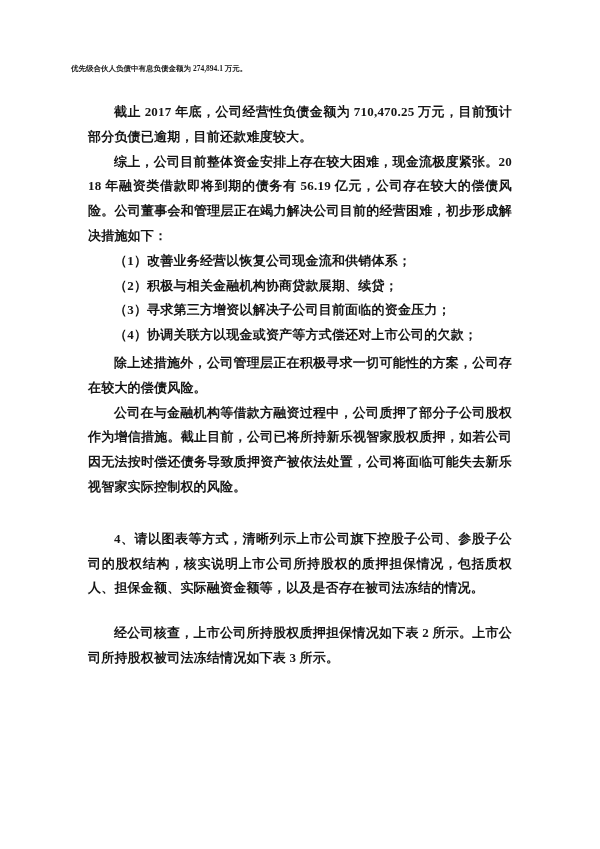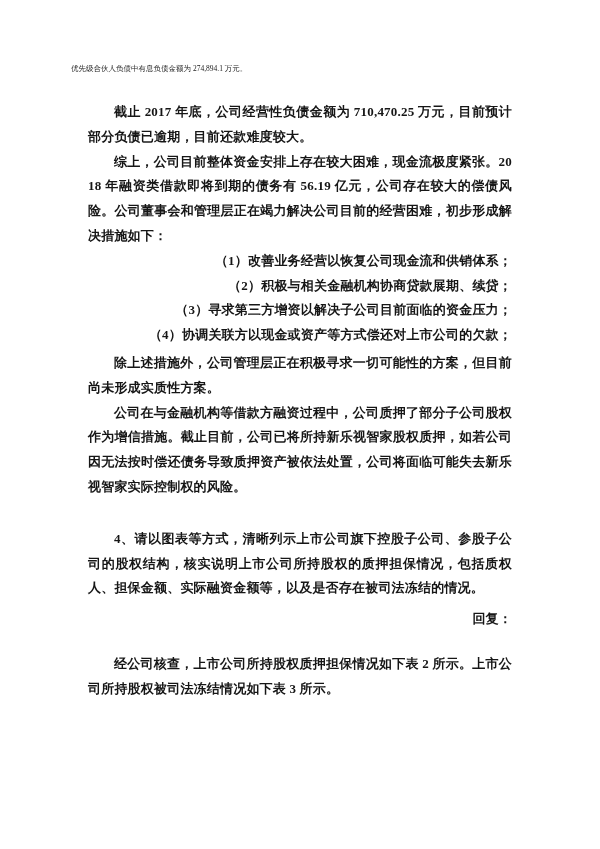--- a/index.html
+++ b/index.html
@@ -16,42 +16,42 @@
     font-family: "Liberation Serif", "DejaVu Serif", serif;
     color: #161616;
   }
   .footnote {
     position: absolute;
     left: 71px;
     top: 64px;
     width: 460px;
     font-size: 7.5px;
     line-height: 10px;
-    font-weight: normal;
+    font-weight: bold;
     color: #1a1a1a;
     white-space: nowrap;
   }
   .content {
     position: absolute;
     left: 88px;
     top: 100px;
     width: 424px;
   }
   .p {
     margin: 0;
     font-size: 13px;
     line-height: 24.8px;
     text-align: justify;
     text-indent: 2em;
     font-weight: 600;
     letter-spacing: 0.2px;
     word-break: break-all;
   }
   .list {
-    text-align: right;
+    text-align: left;
   }
   .q {
     font-weight: 800;
   }
   .mt3  { margin-top: 3px; }
   .mt5  { margin-top: 20px; }
   .mt6  { margin-top: 6px; }
   .mt10 { margin-top: 10px; }
   .mt11 { margin-top: 27px; }
   .mt13 { }
@@ -70,25 +70,24 @@
     <p class="p">综上，公司目前整体资金安排上存在较大困难，现金流极度紧张。2018 年融资类借款即将到期的债务有 56.19 亿元，公司存在较大的偿债风险。公司董事会和管理层正在竭力解决公司目前的经营困难，初步形成解决措施如下：</p>
 
     <p class="p list">（1）改善业务经营以恢复公司现金流和供销体系；</p>
 
     <p class="p list">（2）积极与相关金融机构协商贷款展期、续贷；</p>
 
     <p class="p list">（3）寻求第三方增资以解决子公司目前面临的资金压力；</p>
 
     <p class="p list">（4）协调关联方以现金或资产等方式偿还对上市公司的欠款；</p>
 
-    <p class="p mt3">除上述措施外，公司管理层正在积极寻求一切可能性的方案，但目前尚未形成实质性方案。</p>
+    <p class="p mt3">除上述措施外，公司管理层正在积极寻求一切可能性的方案，公司存在较大的偿债风险。</p>
 
     <p class="p mt13">公司在与金融机构等借款方融资过程中，公司质押了部分子公司股权作为增信措施。截止目前，公司已将所持新乐视智家股权质押，如若公司因无法按时偿还债务导致质押资产被依法处置，公司将面临可能失去新乐视智家实际控制权的风险。</p>
 
     <p class="p q mt11">4、请以图表等方式，清晰列示上市公司旗下控股子公司、参股子公司的股权结构，核实说明上市公司所持股权的质押担保情况，包括质权人、担保金额、实际融资金额等，以及是否存在被司法冻结的情况。</p>
 
-    <p class="p list mt6">回复：</p>
 
 
     <p class="p mt5">经公司核查，上市公司所持股权质押担保情况如下表 2 所示。上市公司所持股权被司法冻结情况如下表 3 所示。</p>
 
   </div>
 </div>
 
 </body></html>

